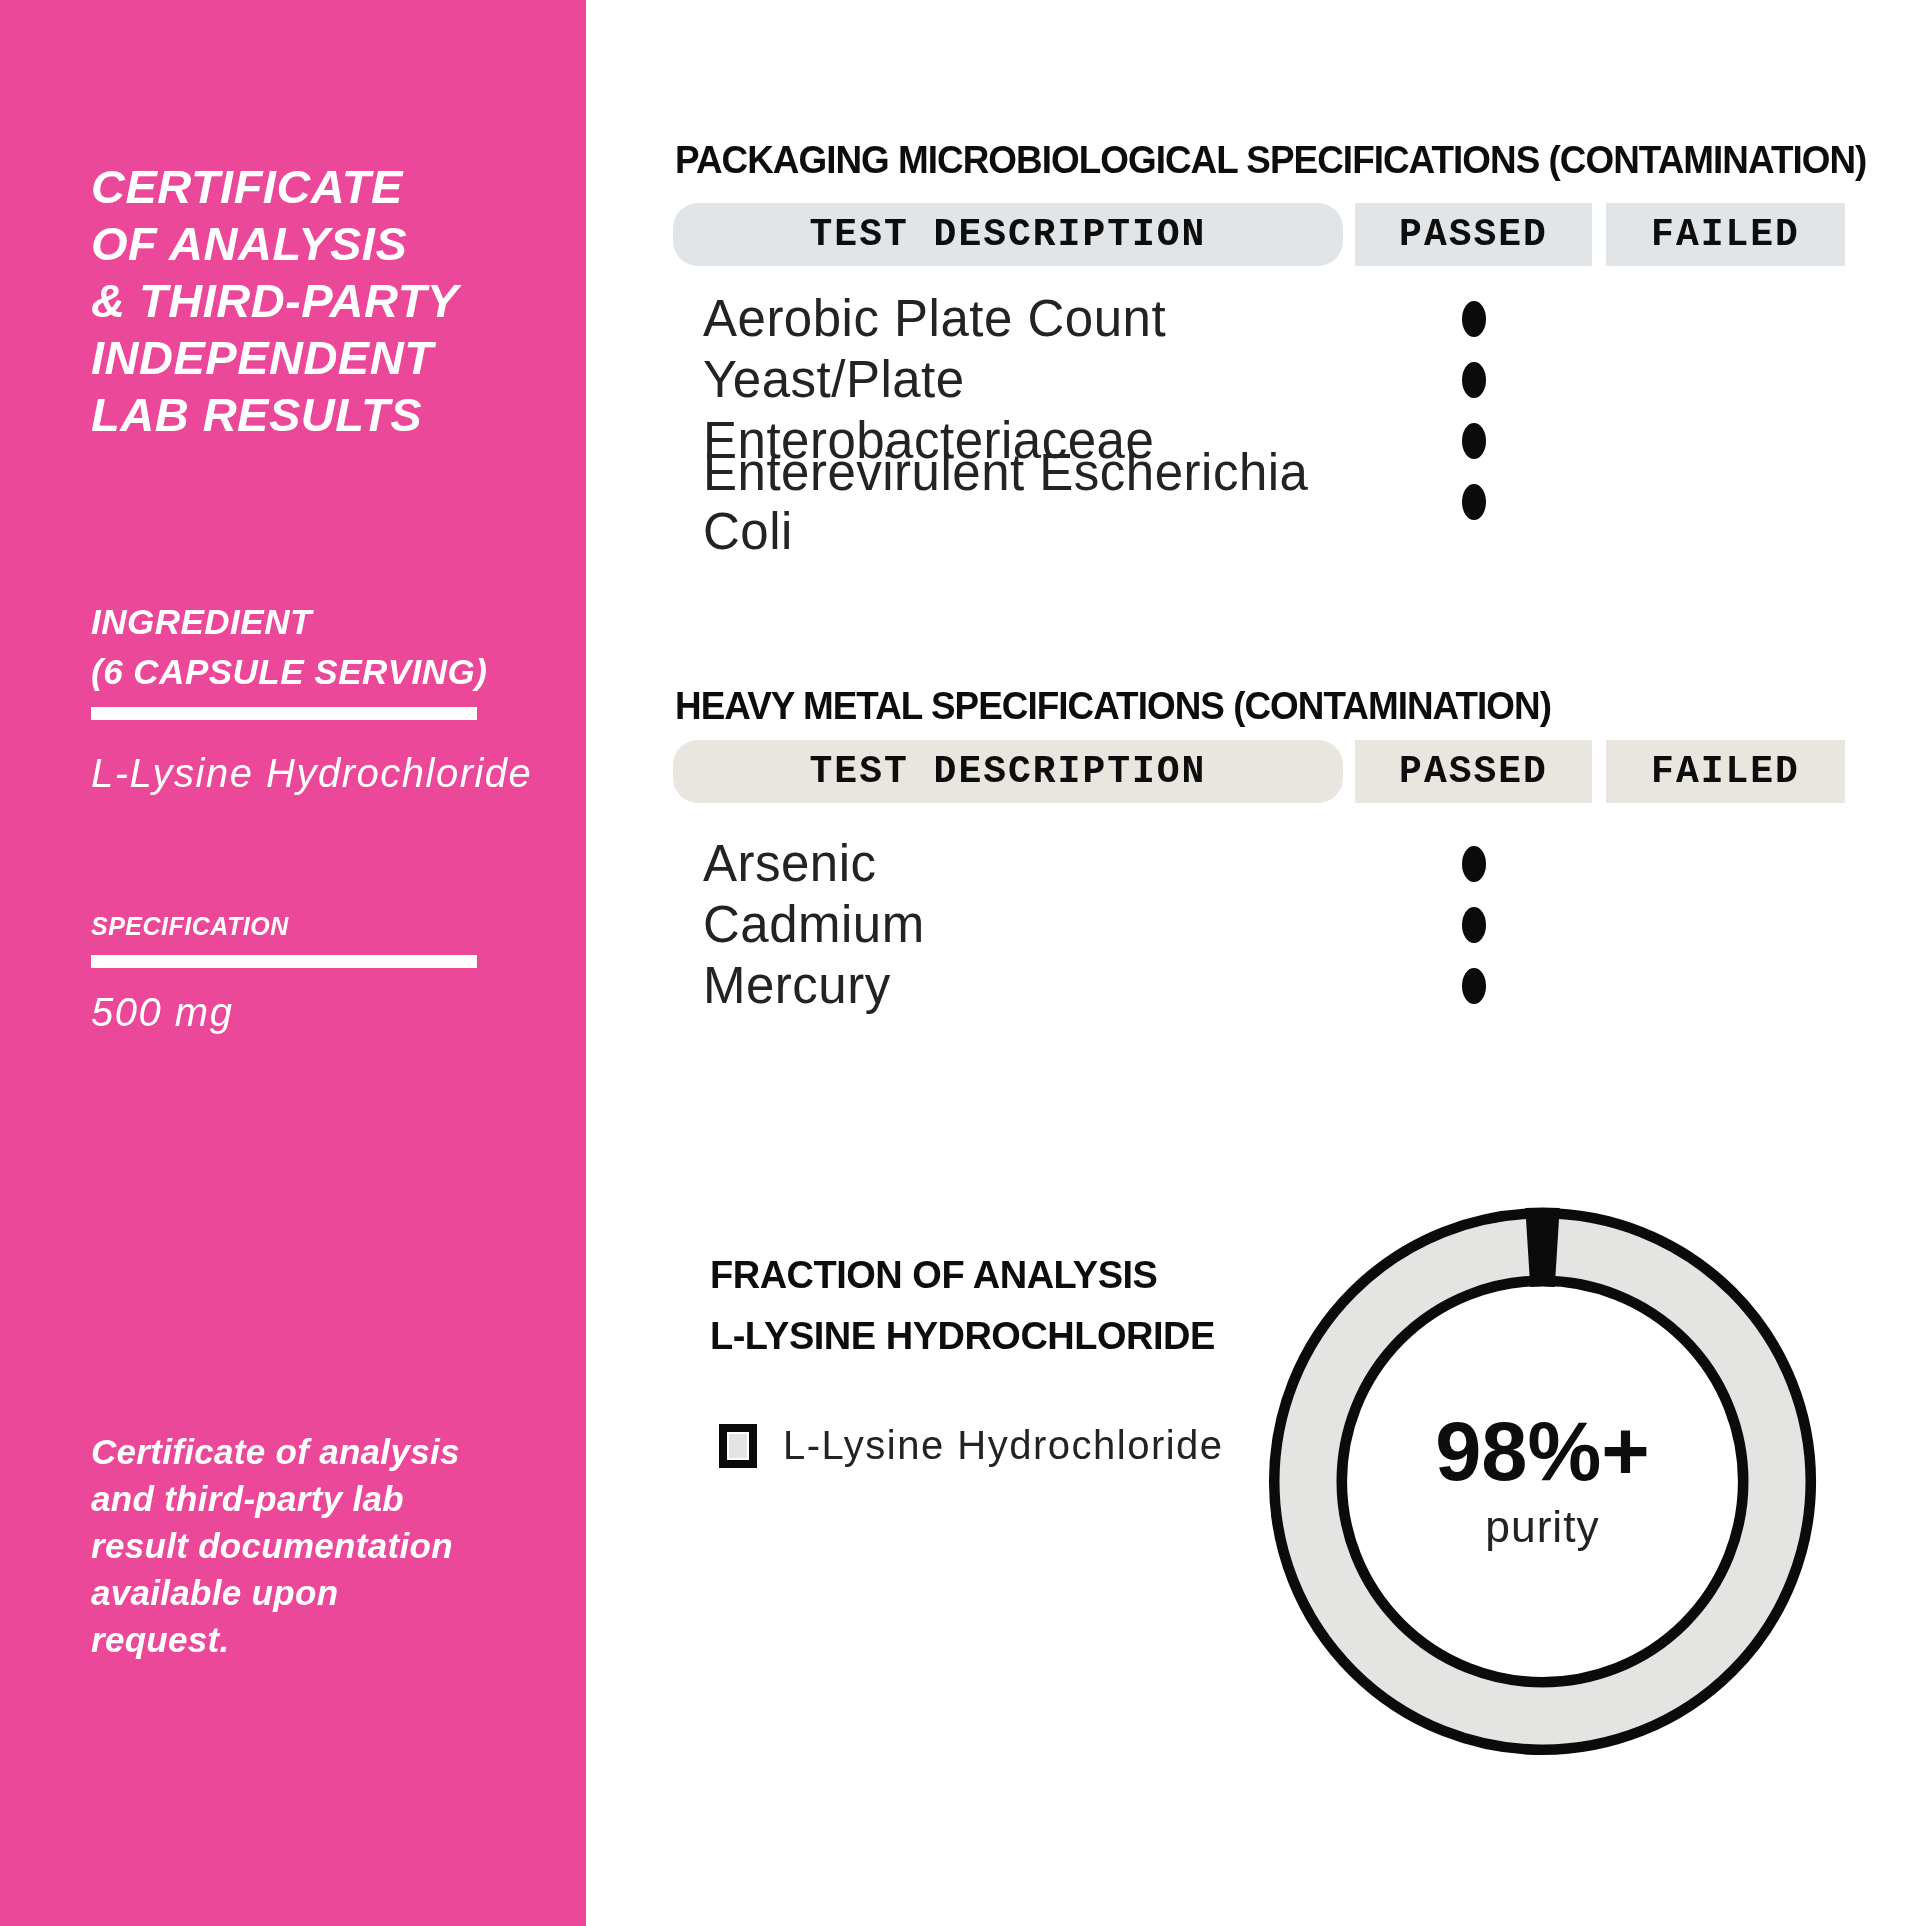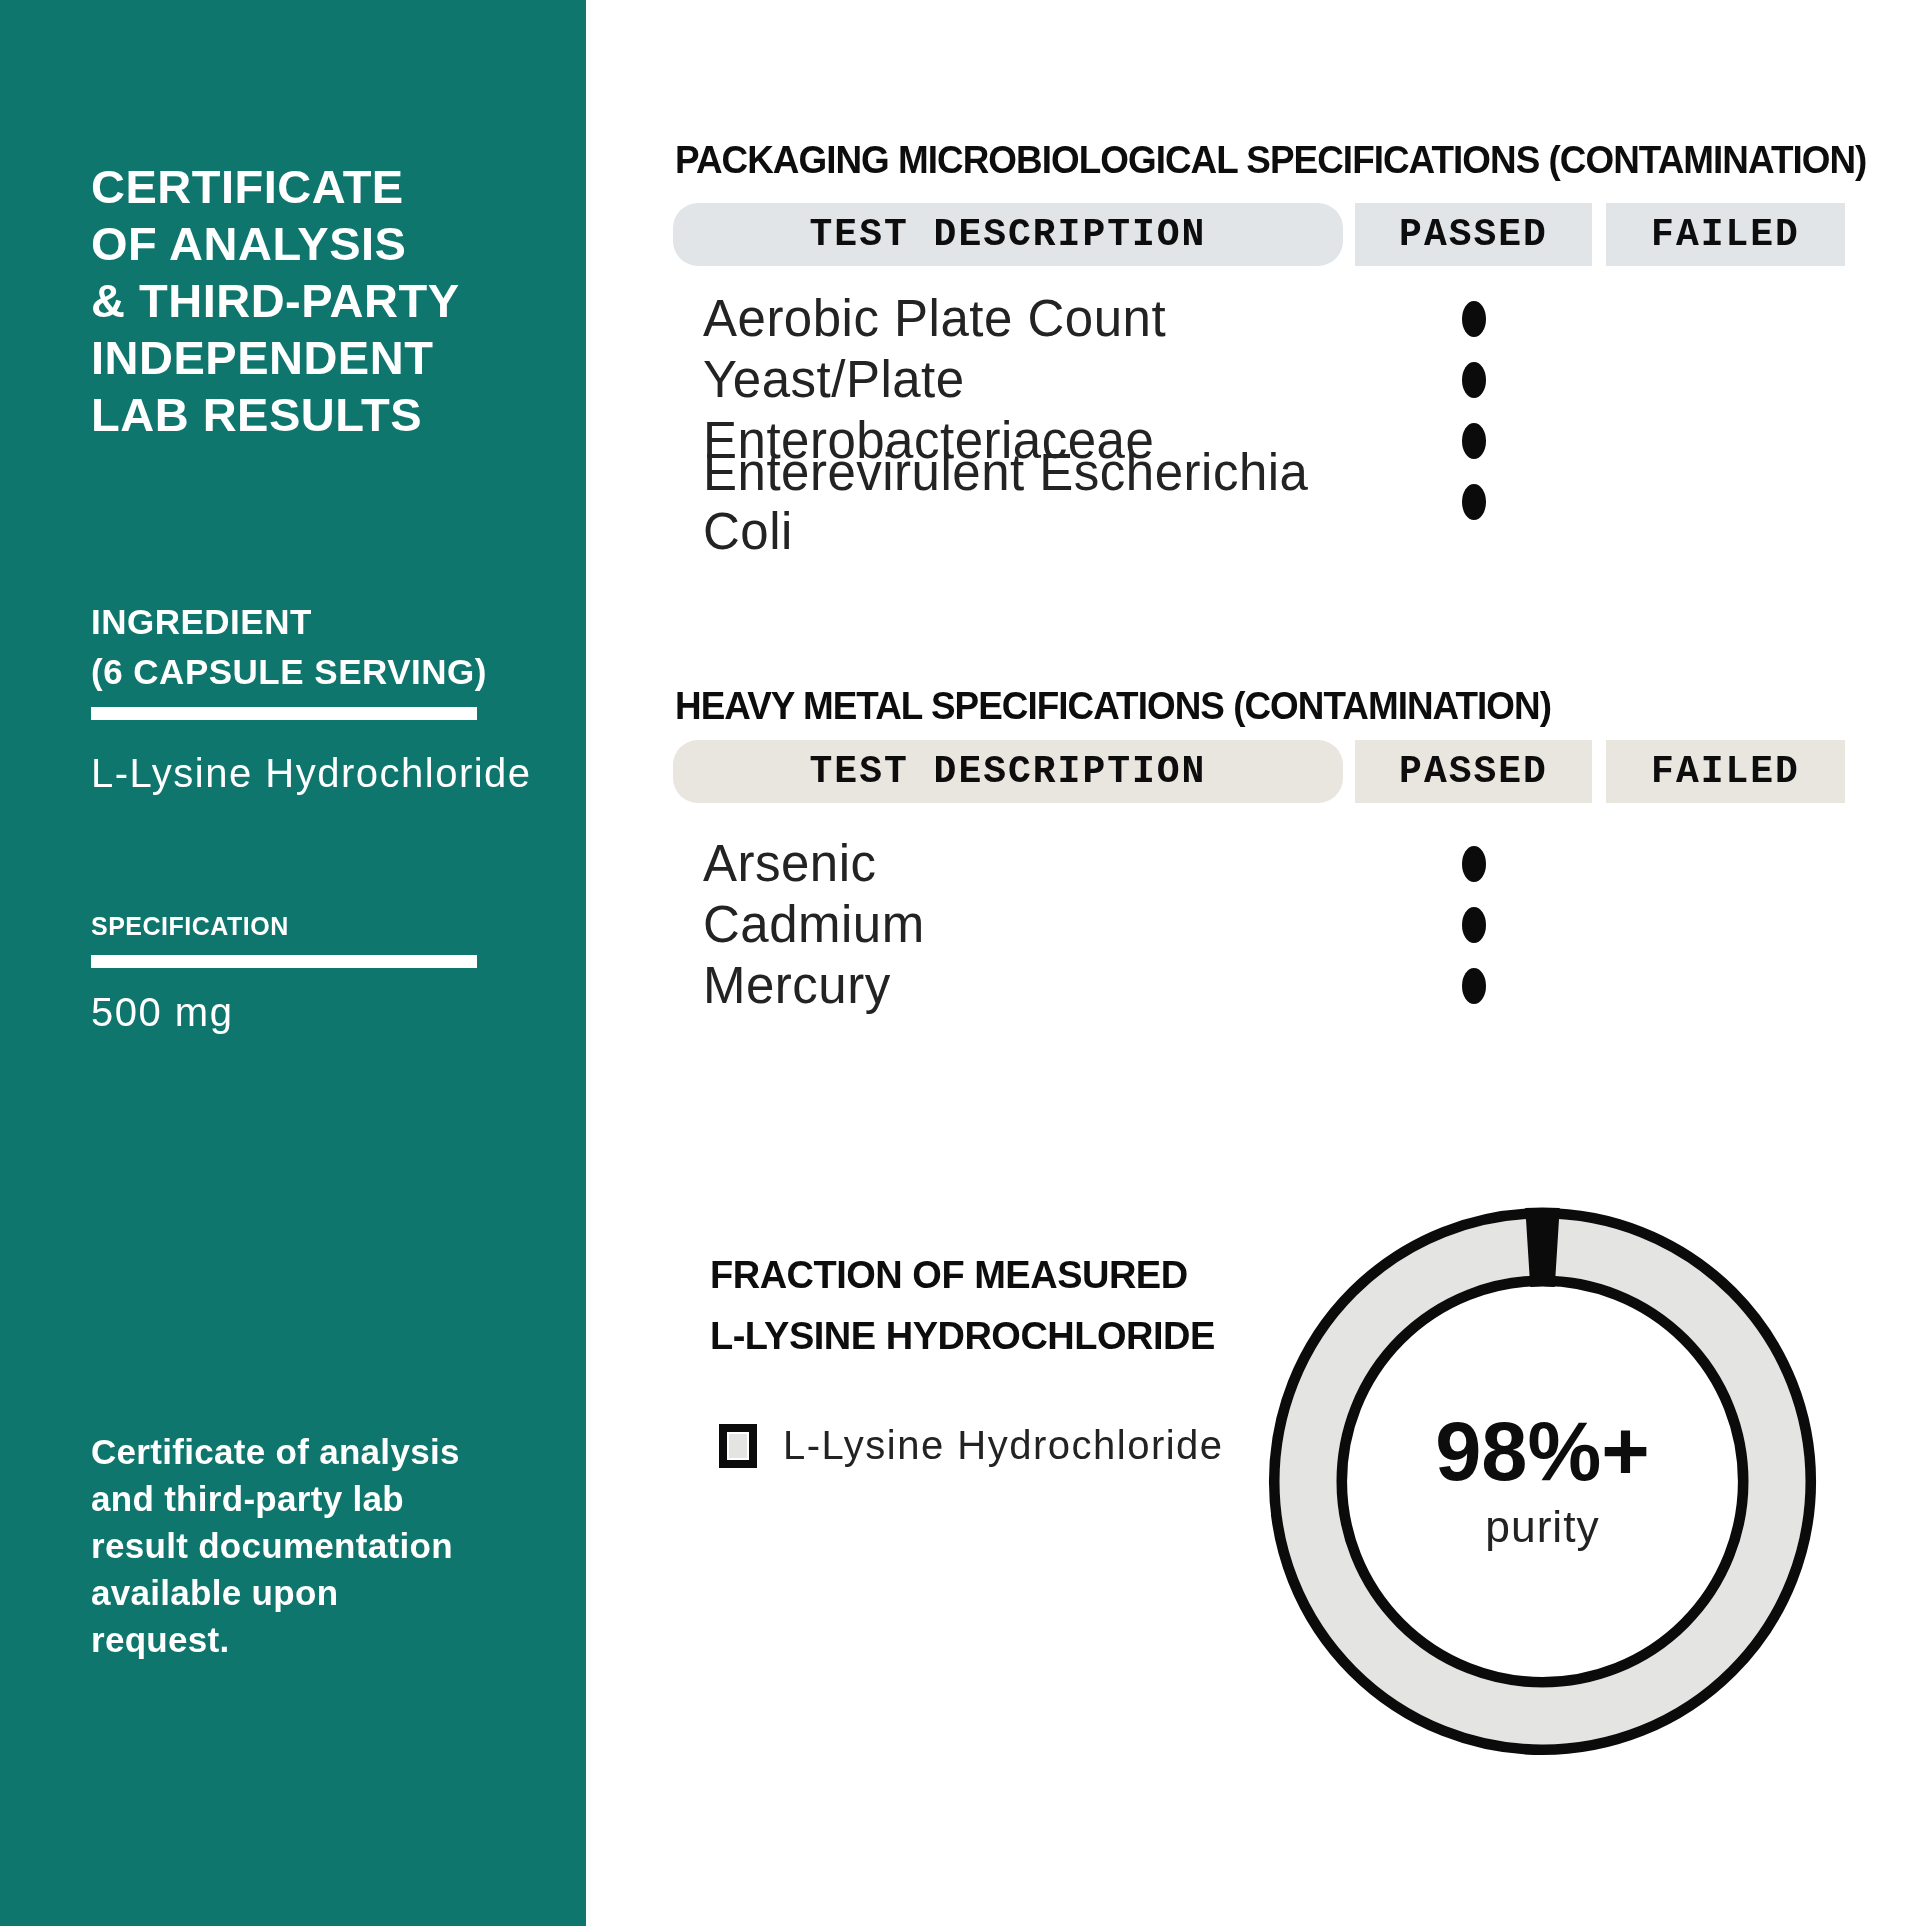--- a/index.html
+++ b/index.html
@@ -74,21 +74,21 @@
   .donut{position:absolute;left:1253px;top:1192px;}
   .donut text{font-family:"Liberation Sans", sans-serif;}
   .donut .val{font-size:86px;font-weight:bold;fill:#0d0d0d;}
   .donut .lab{font-size:46px;font-weight:300;fill:#232323;letter-spacing:1px;}
 </style>
 </head>
 <body>
 
 <div class="page">
 
-  <aside class="sidebar" style="background-color: #0f766e;">
+  <aside class="sidebar" style="background-color: #ec4899; font-style: italic;">
     <h1 class="sb-title">CERTIFICATE
 OF ANALYSIS
 &amp; THIRD-PARTY
 INDEPENDENT
 LAB RESULTS</h1>
 
     <div class="sb-label" style="top:597px">INGREDIENT
 (6 CAPSULE SERVING)</div>
     <div class="sb-rule" style="top:707px"></div>
     <div class="sb-value" style="top:751px">L-Lysine Hydrochloride</div>
@@ -170,21 +170,21 @@
       <div class="trow">
         <div class="td-label">Mercury</div>
         <div class="td-pass">
             <span class="dot"></span>
           </div>
         <div class="td-fail"></div>
       </div>
     </div>
   </div>
 
-  <div class="fraction-heading">FRACTION OF MEASURED
+  <div class="fraction-heading">FRACTION OF ANALYSIS
 L-LYSINE HYDROCHLORIDE</div>
 
   <div class="legend">
     <span class="legend-swatch">
       <span class="legend-swatch-fill" style="background-color: rgb(228, 228, 226);"></span>
     </span>
     <span class="legend-label">L-Lysine Hydrochloride</span>
   </div>
 
   <svg class="donut" width="579" height="579" viewBox="0 0 600 600">

